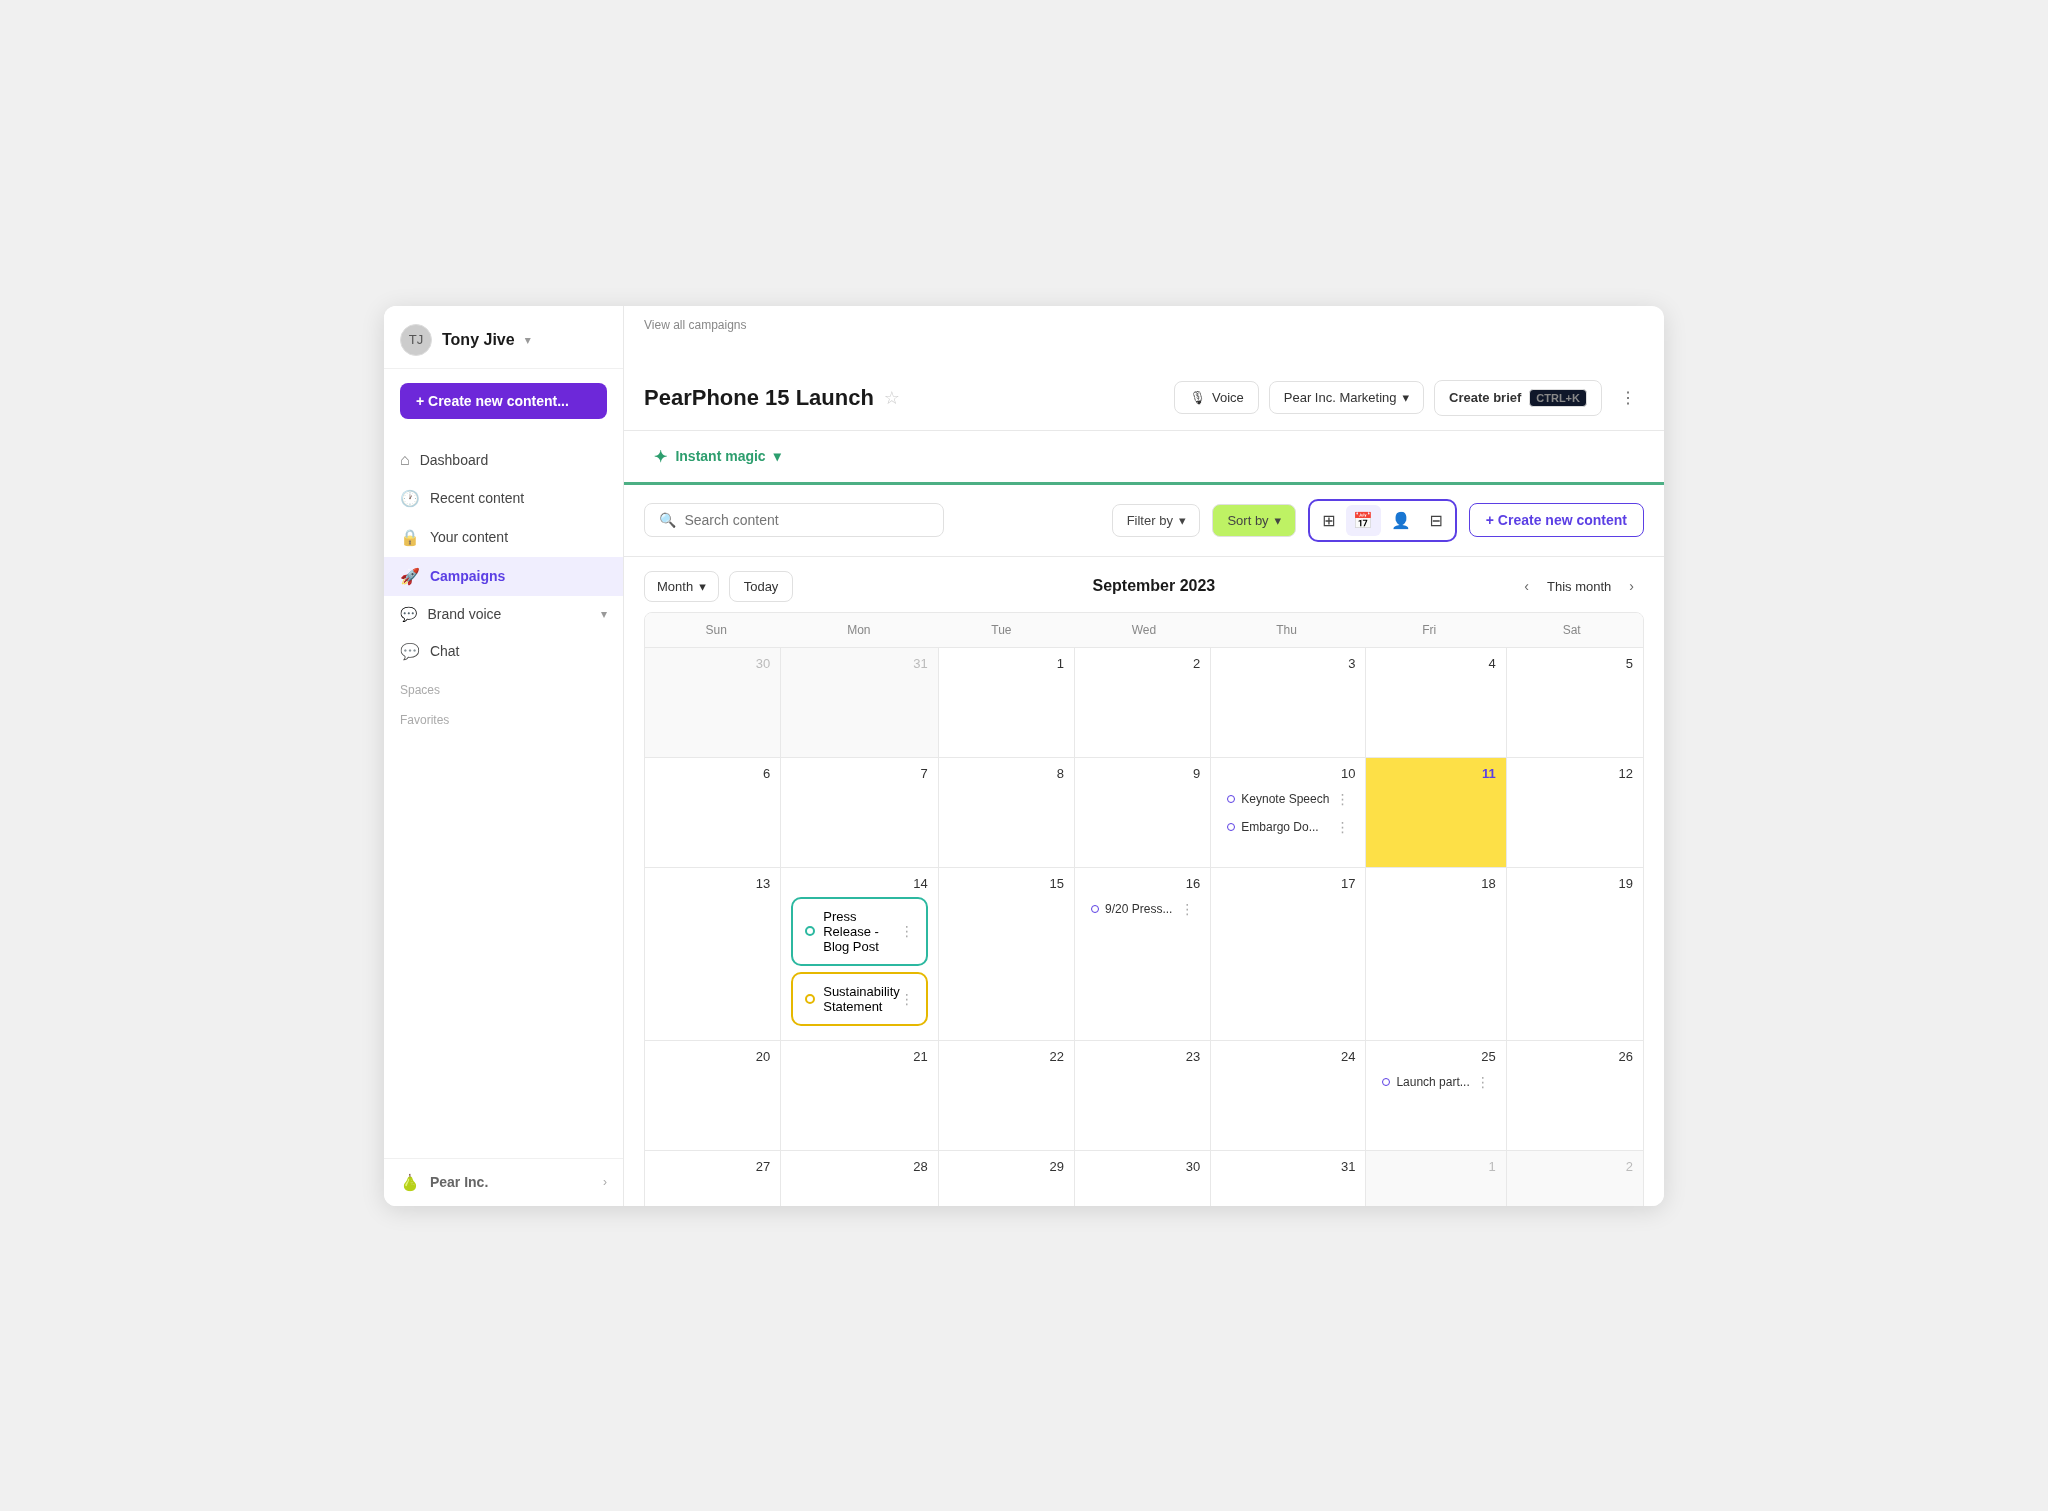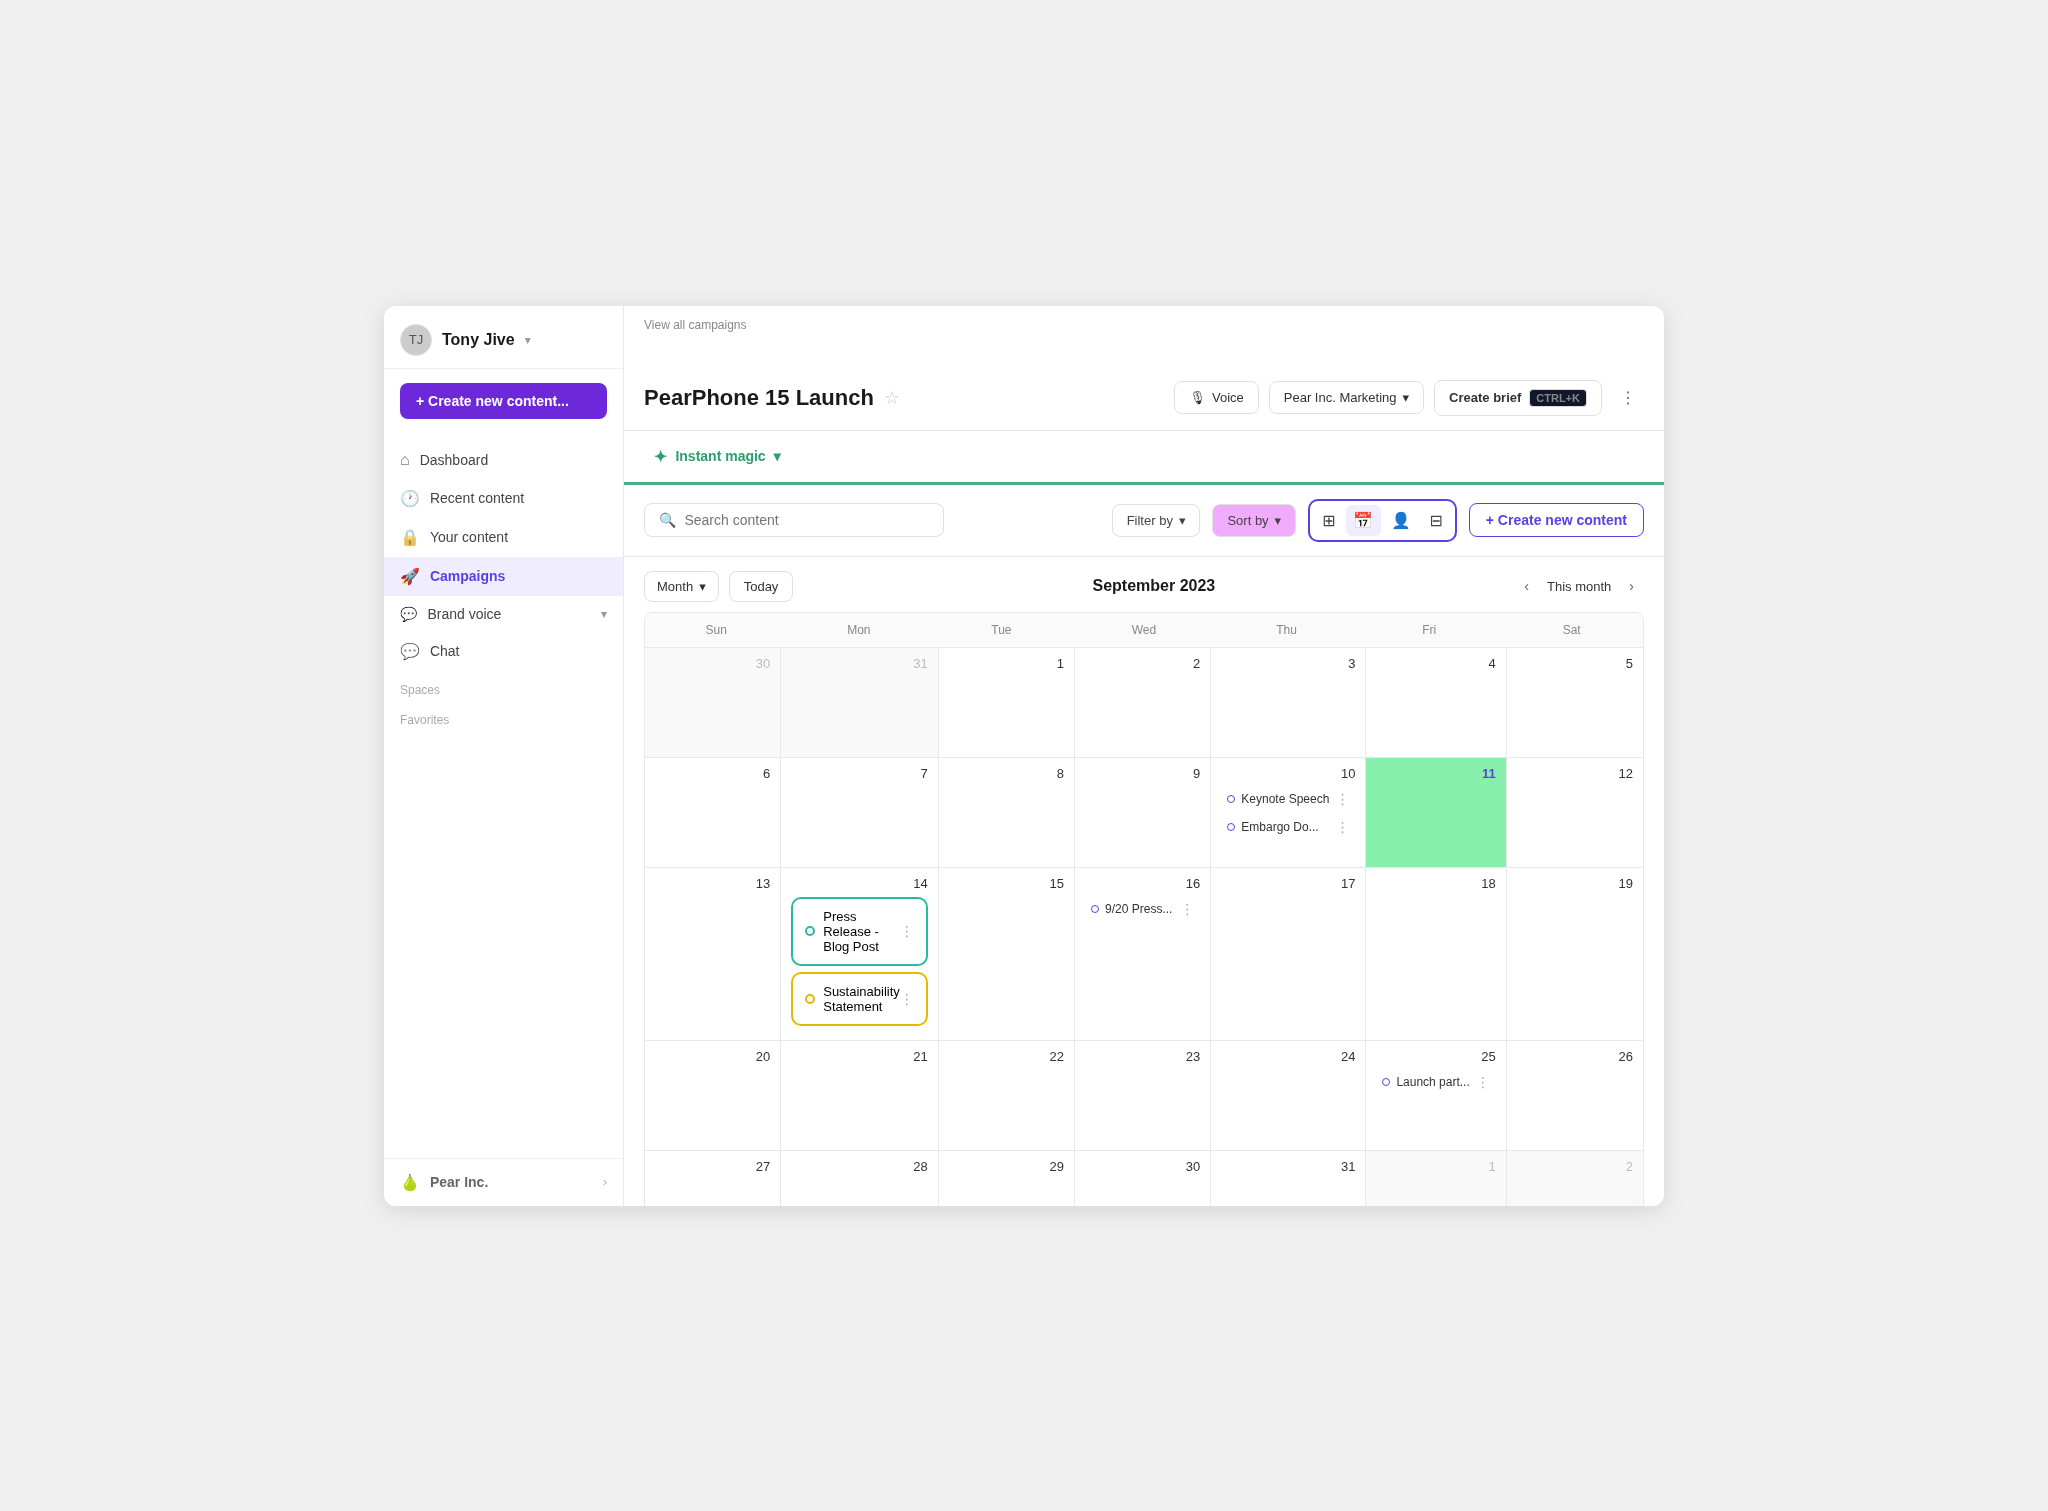--- a/index.html
+++ b/index.html
@@ -48,21 +48,21 @@
     .magic-btn { display: flex; align-items: center; gap: 8px; padding: 6px 10px; border-radius: 6px; background: none; border: none; cursor: pointer; font-size: 14px; font-weight: 600; color: #2d9e6e; }
     .magic-icon { font-size: 16px; }
 
     
     .toolbar { padding: 14px 20px; display: flex; align-items: center; gap: 12px; border-bottom: 1px solid #e8e8e8; background: #fff; }
     .search-box { display: flex; align-items: center; gap: 8px; border: 1px solid #e0e0e0; border-radius: 8px; padding: 8px 14px; flex: 0 0 300px; background: #fff; }
     .search-box input { border: none; outline: none; font-size: 14px; color: #444; width: 100%; background: transparent; }
     .search-icon { color: #aaa; font-size: 14px; }
     .spacer { flex: 1; }
     .filter-btn { display: flex; align-items: center; gap: 6px; padding: 8px 14px; border: 1px solid #e0e0e0; border-radius: 8px; background: #fff; cursor: pointer; font-size: 13px; color: #444; }
-    .sort-btn { display: flex; align-items: center; gap: 6px; padding: 8px 14px; border: 1px solid #e0e0e0; border-radius: 8px; background: #f0abfc; cursor: pointer; font-size: 13px; color: #444; }
+    .sort-btn { display: flex; align-items: center; gap: 6px; padding: 8px 14px; border: 1px solid #e0e0e0; border-radius: 8px; background: #bef264; cursor: pointer; font-size: 13px; color: #444; }
     .view-toggle { display: flex; align-items: center; border: 2px solid #5b3fe4; border-radius: 10px; padding: 4px; gap: 2px; }
     .view-btn { padding: 6px 8px; border-radius: 6px; border: none; background: none; cursor: pointer; font-size: 16px; color: #444; }
     .view-btn.active { background: #f0eefe; }
     .new-content-btn { display: flex; align-items: center; gap: 6px; padding: 8px 16px; border: 1.5px solid #5b3fe4; border-radius: 8px; background: #fff; color: #5b3fe4; font-size: 14px; font-weight: 600; cursor: pointer; }
 
     
     .calendar-container { flex: 1; overflow: auto; background: #fff; }
     .calendar-nav { display: flex; align-items: center; padding: 14px 20px 0; gap: 10px; }
     .month-select { display: flex; align-items: center; gap: 6px; padding: 7px 12px; border: 1px solid #e0e0e0; border-radius: 8px; background: #fff; cursor: pointer; font-size: 13px; color: #333; }
     .today-btn { padding: 7px 14px; border: 1px solid #e0e0e0; border-radius: 8px; background: #fff; cursor: pointer; font-size: 13px; color: #333; }
@@ -72,21 +72,21 @@
     .this-month-label { font-size: 13px; color: #333; font-weight: 500; }
 
     
     .calendar-grid { margin: 10px 20px; border: 1px solid #e8e8e8; border-radius: 8px; overflow: hidden; }
     .cal-header { display: grid; grid-template-columns: repeat(7, 1fr); background: #fafafa; border-bottom: 1px solid #e8e8e8; }
     .cal-day-header { padding: 10px 0; text-align: center; font-size: 12px; color: #888; font-weight: 500; }
     .cal-body { display: grid; grid-template-columns: repeat(7, 1fr); }
     .cal-cell { border-right: 1px solid #e8e8e8; border-bottom: 1px solid #e8e8e8; min-height: 110px; padding: 8px 10px; position: relative; }
     .cal-cell:nth-child(7n) { border-right: none; }
     .cal-cell.other-month { background: #f9f9f9; }
-    .cal-cell.highlighted { background: #86efac; }
+    .cal-cell.highlighted { background: #fde047; }
     .day-num { font-size: 13px; color: #333; margin-bottom: 6px; text-align: right; }
     .day-num.other-month-num { color: #bbb; }
     .day-num.today-num { color: #5b3fe4; font-weight: 700; }
     .event { display: flex; align-items: center; gap: 6px; padding: 4px 6px; border-radius: 6px; margin-bottom: 4px; font-size: 12px; color: #333; cursor: pointer; }
     .event-dot { width: 8px; height: 8px; border-radius: 50%; border: 1.5px solid #5b3fe4; flex-shrink: 0; }
     .event-dot.empty { background: transparent; }
     .event-label { flex: 1; overflow: hidden; text-overflow: ellipsis; white-space: nowrap; }
     .event-more { color: #aaa; font-size: 14px; cursor: pointer; }
 
     

